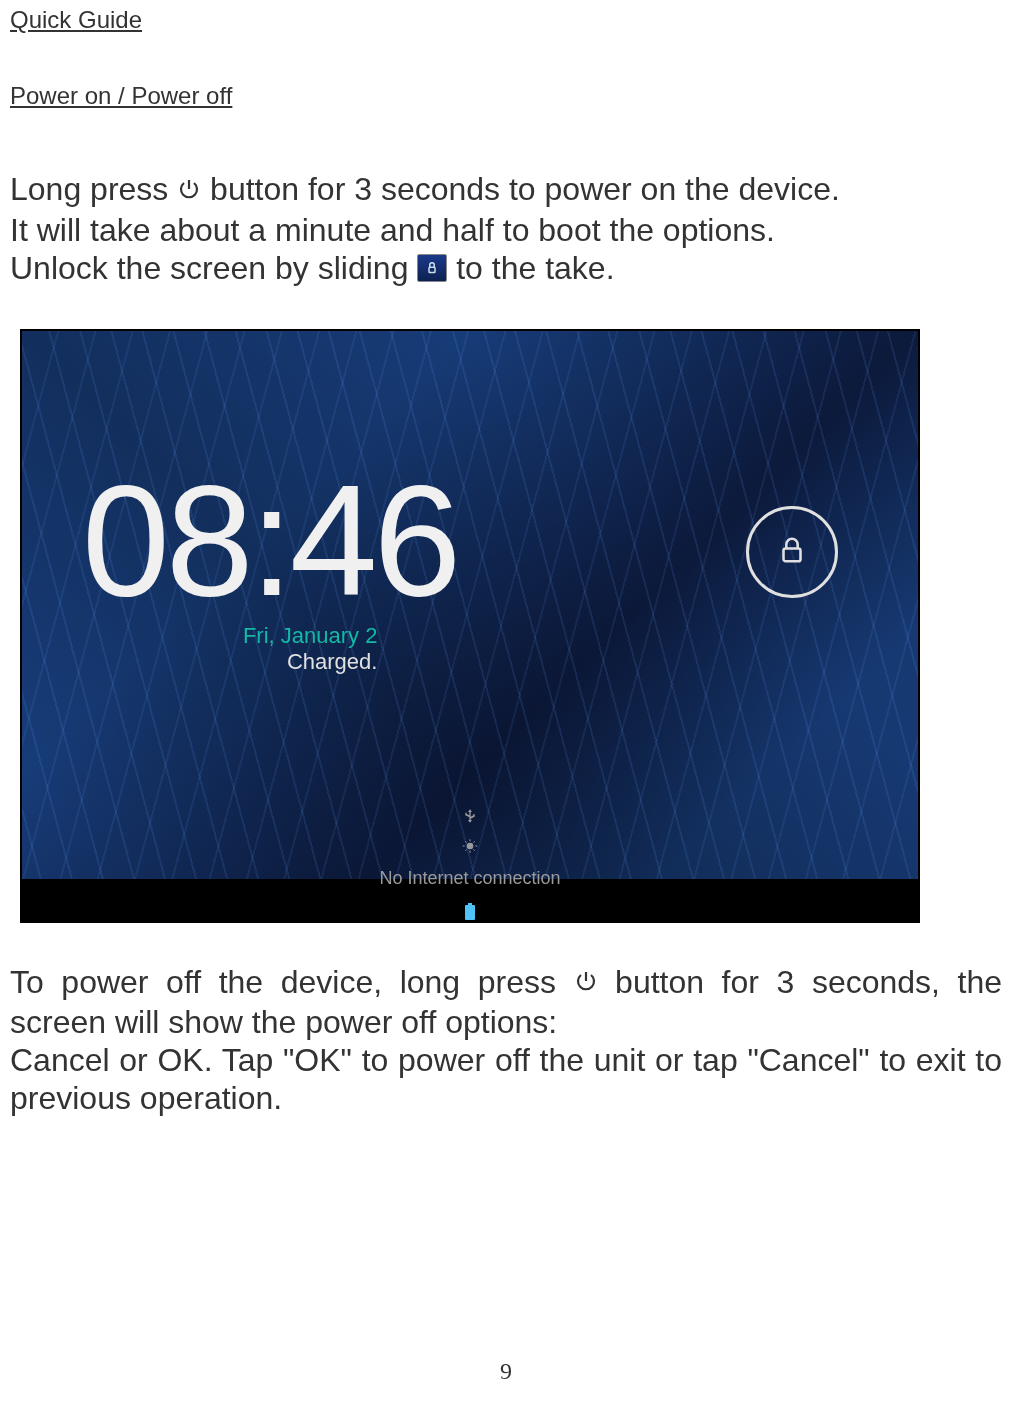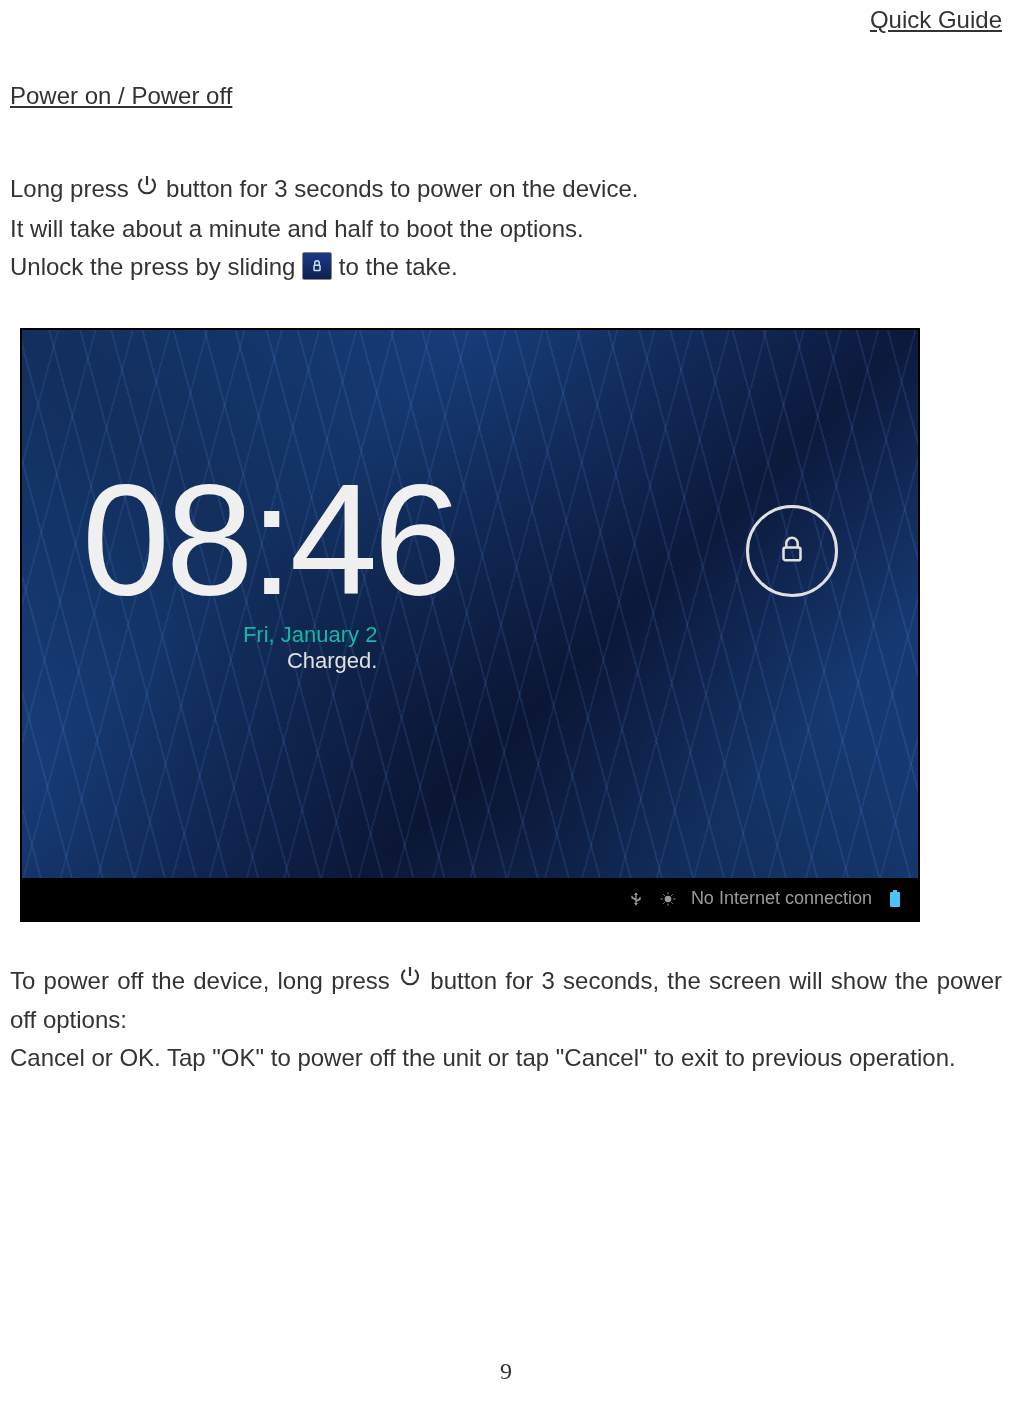--- a/index.html
+++ b/index.html
@@ -9,29 +9,28 @@
     background: #fff;
     font-family: Verdana, Geneva, sans-serif;
     color: #333;
     padding: 6px 10px 0 10px;
     position: relative;
   }
   .heading1 {
     font-size: 24px;
     text-decoration: underline;
     margin-bottom: 48px;
-    text-align: right;
   }
   .heading2 {
     font-size: 24px;
     text-decoration: underline;
     margin-bottom: 60px;
   }
   .para {
-    font-size: 24px;
+    font-size: 32px;
     line-height: 38px;
   }
   .para.justify {
     text-align: justify;
   }
   .power-icon {
     display: inline-block;
     vertical-align: middle;
     position: relative;
     top: -2px;
@@ -125,20 +124,21 @@
     right: 0;
     height: 42px;
     background: #000;
     display: flex;
     align-items: center;
     justify-content: flex-end;
     gap: 14px;
     padding: 0 14px;
     color: #9a9a9a;
     font-size: 18px;
+    flex-direction: column;
   }
   .status-icon {
     width: 18px;
     height: 18px;
     display: inline-flex;
     align-items: center;
     justify-content: center;
   }
   .page-num {
     position: absolute;
@@ -164,21 +164,21 @@
       <path d="M12 3 L12 12"></path>
       <path d="M7 6 A8 8 0 1 0 17 6"></path>
     </svg>
   </span>
   <span> button for 3 seconds to power on the device.</span>
 </p>
 
 <p class="para">It will take about a minute and half to boot the options.</p>
 
 <p class="para">
-  <span>Unlock the press by sliding </span>
+  <span>Unlock the screen by sliding </span>
   <span class="unlock-icon-inline">
     <svg width="18" height="18" viewBox="0 0 24 24" fill="none" stroke="#cde" stroke-width="2">
       <rect x="8" y="11" width="8" height="7" rx="1"></rect>
       <path d="M9 11 V8 a3 3 0 0 1 6 0 V11"></path>
     </svg>
   </span>
   <span> to the take.</span>
 </p>
 
 <div class="screenshot">

